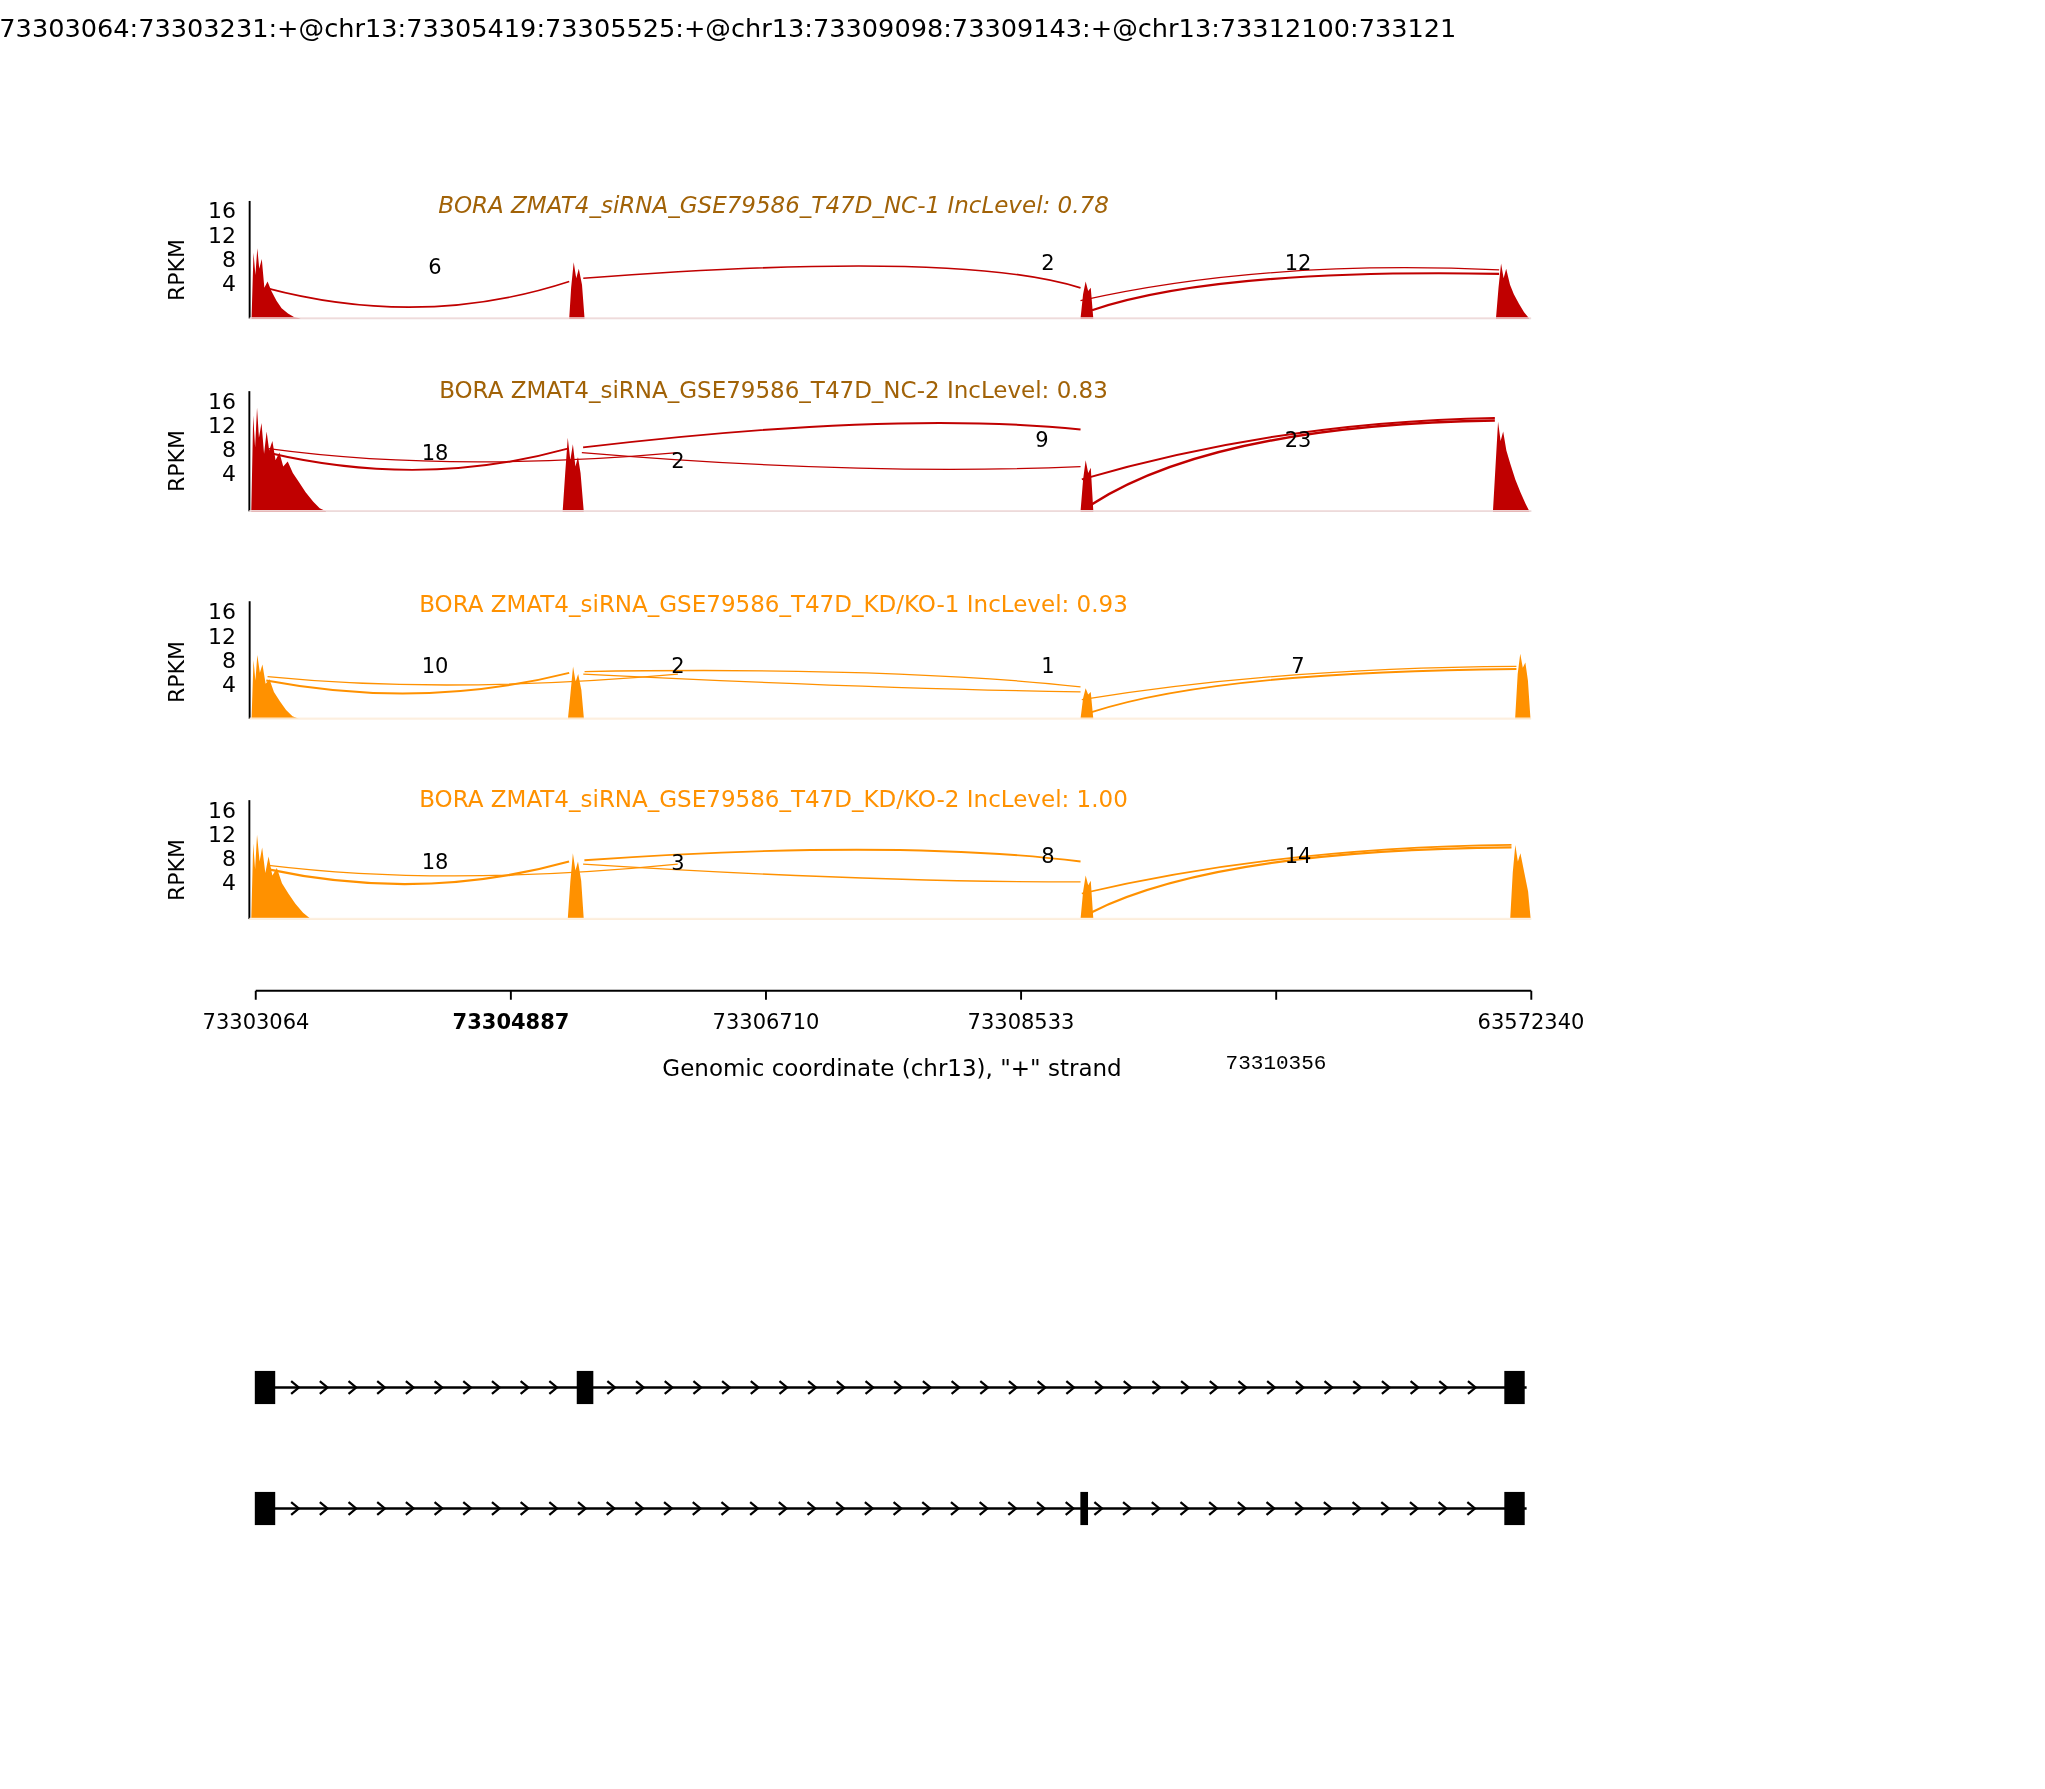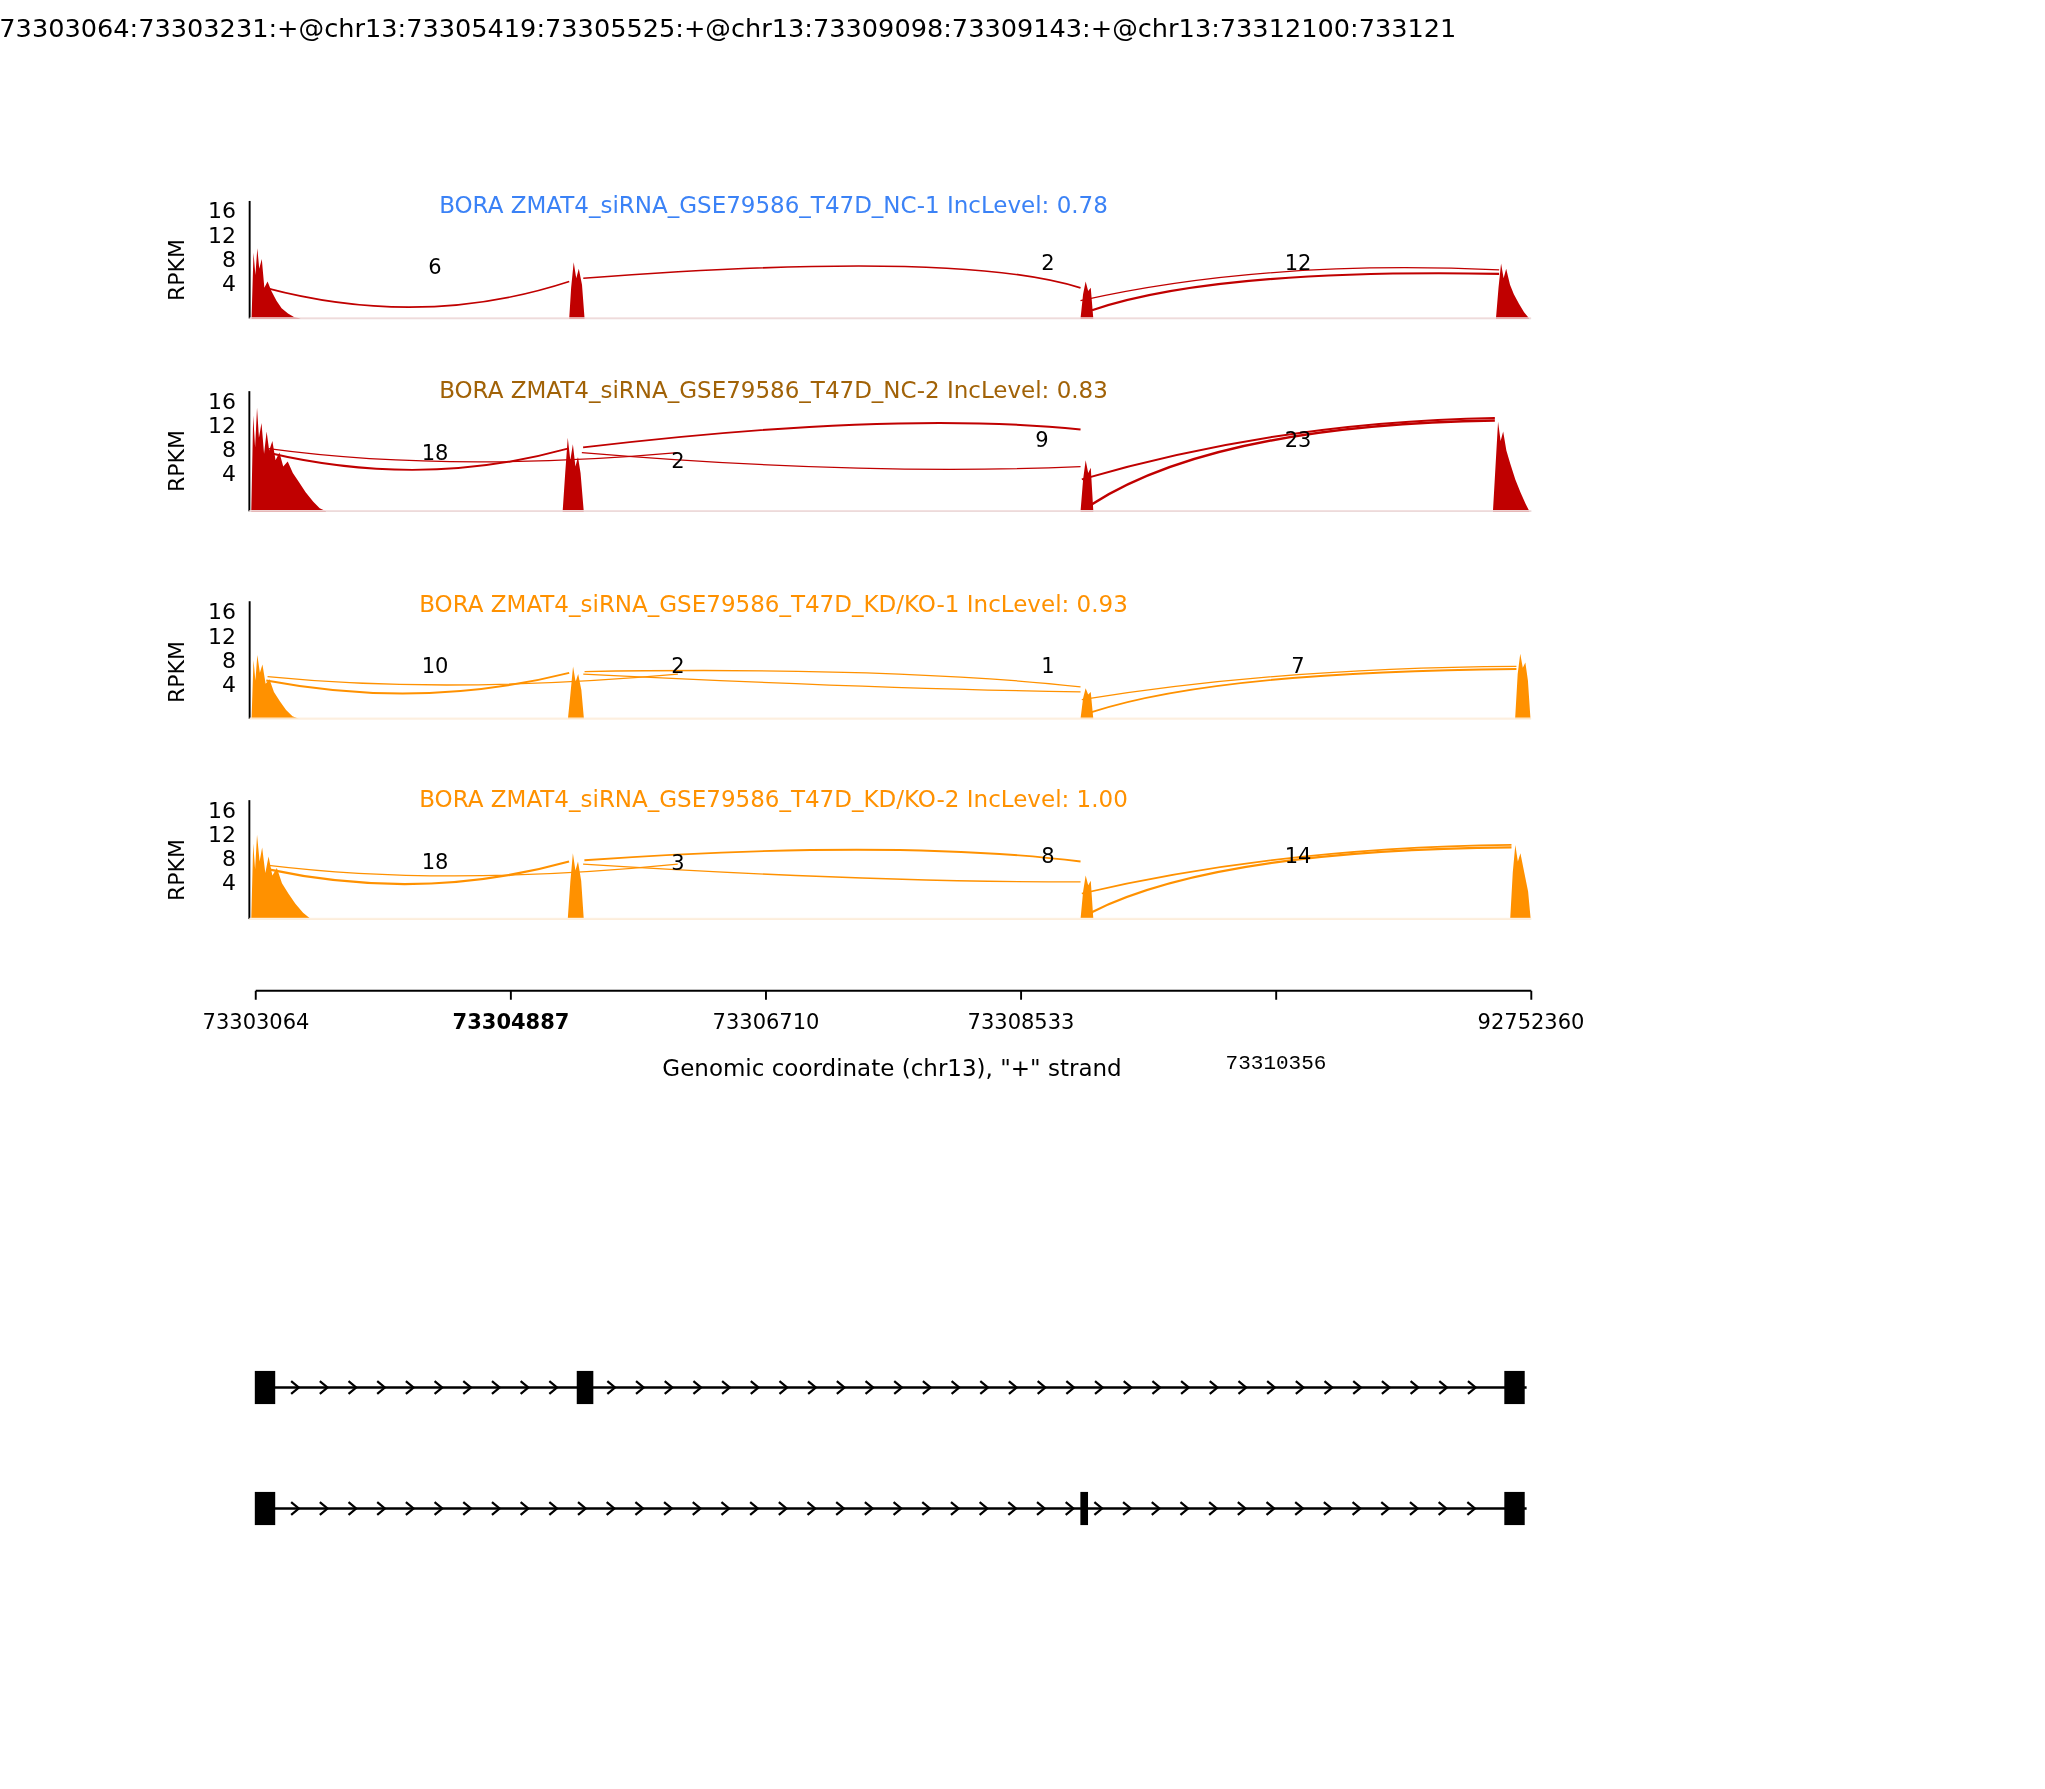--- a/index.html
+++ b/index.html
@@ -94,21 +94,21 @@
   }
 </style>
 </head>
 <body>
 
 <div class="page">
 
   <div class="event-title">3:73303064:73303231:+@chr13:73305419:73305525:+@chr13:73309098:73309143:+@chr13:73312100:733121</div>
 
   <div class="panel" style="top:192px;height:147px;">
-    <div class="panel-title" style="color:#3b82f6;">BORA ZMAT4_siRNA_GSE79586_T47D_NC-1 IncLevel: 0.78</div>
+    <div class="panel-title" style="color:#a16207;font-style:italic;">BORA ZMAT4_siRNA_GSE79586_T47D_NC-1 IncLevel: 0.78</div>
     <div class="axis-label-rpkm" style="left:164px; top:109px;">RPKM</div>
     <div class="ytick" style="left:185px; top:6.4px;">16</div>
     <div class="ytick" style="left:185px; top:31px;">12</div>
     <div class="ytick" style="left:185px; top:55px;">8</div>
     <div class="ytick" style="left:185px; top:79px;">4</div>
 
     <svg class="plotsvg" width="2046" height="147" viewBox="0 0 3200 230">
 
       <line x1="390" y1="14" x2="390" y2="198" stroke="#000" stroke-width="3"></line>
       <line x1="390" y1="198" x2="2395" y2="198" stroke="#e8d8d8" stroke-width="2"></line>
@@ -232,21 +232,21 @@
     <line x1="1198" y1="20" x2="1198" y2="34" stroke="#000" stroke-width="3"></line>
     <line x1="1597" y1="20" x2="1597" y2="34" stroke="#000" stroke-width="3"></line>
     <line x1="1996" y1="20" x2="1996" y2="34" stroke="#000" stroke-width="3"></line>
     <line x1="2395" y1="20" x2="2395" y2="34" stroke="#000" stroke-width="3"></line>
   </svg>
   <div class="xtick-label" style="left:160px; top:1010px;">73303064</div>
   <div class="xtick-label" style="left:415px; top:1010px;font-weight:bold;">73304887</div>
   <div class="xtick-label" style="left:670px; top:1010px;">73306710</div>
   <div class="xtick-label" style="left:925px; top:1010px;">73308533</div>
   <div class="xtick-label" style="left:1180px; top:1052px;font-family:Liberation Mono, monospace;">73310356</div>
-  <div class="xtick-label" style="left:1435px; top:1010px;">92752360</div>
+  <div class="xtick-label" style="left:1435px; top:1010px;">63572340</div>
   <div class="xaxis-title" style="left:125px; top:1055px;">Genomic coordinate (chr13), "+" strand</div>
 
   <svg class="isoform-svg" style="top:1362px;" width="2046" height="51" viewBox="0 0 3200 80">
     <line x1="400" y1="40" x2="2390" y2="40" stroke="#000" stroke-width="4"></line>
     <rect x="395" y="14" width="32" height="52" fill="#000"></rect>
     <rect x="900" y="14" width="26" height="52" fill="#000"></rect>
     <rect x="2355" y="14" width="32" height="52" fill="#000"></rect>
     <g stroke="#000" stroke-width="3.5" fill="none">
       <path d="M452,30 L464,40 L452,50"></path>
         <path d="M497,30 L509,40 L497,50"></path>

